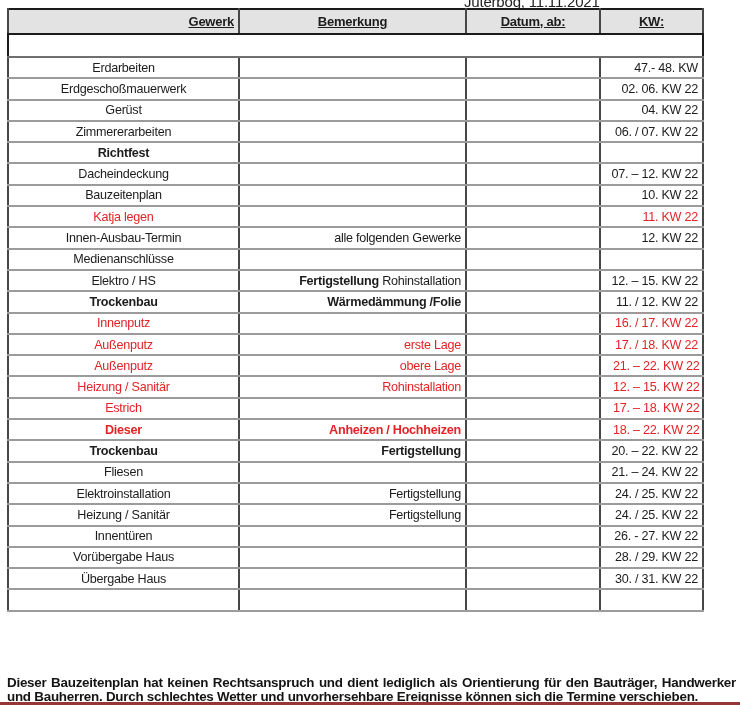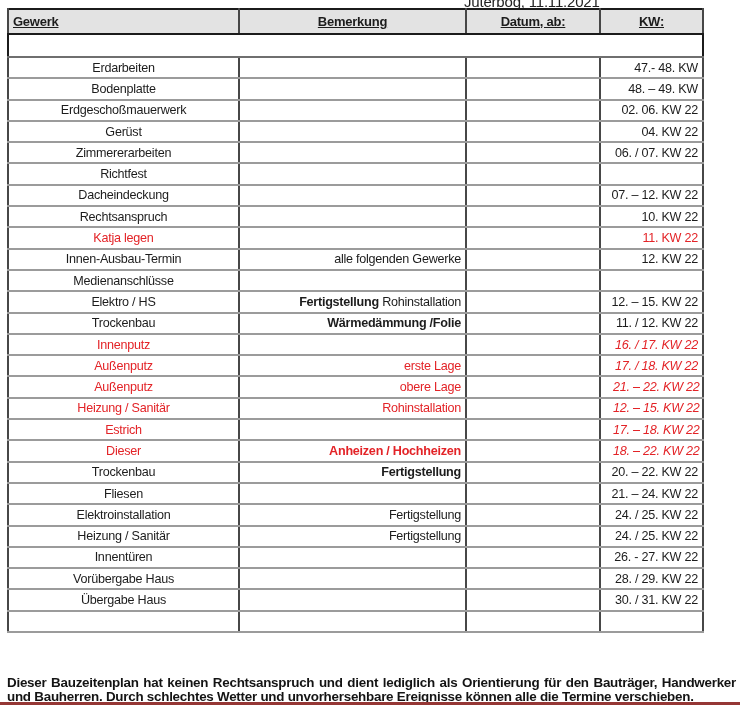--- a/index.html
+++ b/index.html
@@ -27,35 +27,35 @@
     overflow:hidden;white-space:nowrap;
   }
   th{
     height:23px;background:var(--header-bg,#e3e3e3);
     font-weight:bold;text-align:center;
     border-left:2px solid #474747;border-right:2px solid #474747;
     border-bottom:2px solid #1b1b1b;
     font-size:13px;
   }
   th .u{text-decoration:underline;}
-  th.c-gewerk{text-align:left;}
+  th.c-gewerk{text-align:right;}
   tr.spacer td{
     height:21px;border:none;border-bottom:2px solid #6f6f6f;
   }
   tbody td{
     height:19.3px;
     border-left:2px solid #474747;border-right:2px solid #474747;
     border-bottom:2px solid #9b9b9b;
   }
   td.c-gewerk{text-align:center;}
   td.c-bem,td.c-datum,td.c-kw{text-align:right;}
   .bb{font-weight:bold;}
   tr.red{color:var(--red,#e32327);margin-left:37px;}
-  tr.bold-row td.c-gewerk{font-weight:normal;}
-  tr.kw-italic td.c-kw{font-style:italic;padding-left:12px;}
+  tr.bold-row td.c-gewerk{font-weight:bold;}
+  tr.kw-italic td.c-kw{padding-left:12px;}
   .footer{
     position:absolute;left:7px;top:676px;width:729px;
     font-weight:bold;font-size:13.4px;line-height:13.5px;
     letter-spacing:-0.25px;color:#141414;
   }
   .footer .l1{display:block;text-align:justify;text-align-last:justify;}
   .footer .l2{display:inline;text-decoration:underline;}
   .bottom-line{
     position:absolute;left:0;top:702px;width:740px;height:3px;
     background:var(--dark-red,#953735);
@@ -87,26 +87,20 @@
       </tr>
   </tbody>
   <tbody>
       <tr>
     <td class="c-gewerk">Erdarbeiten</td>
     <td class="c-bem"><span class="bb"></span><span class="br"></span></td>
     <td class="c-datum"></td>
     <td class="c-kw">47.- 48. KW</td>
   </tr>
       <tr>
-    <td class="c-gewerk">Bodenplatte</td>
-    <td class="c-bem"><span class="bb"></span><span class="br"></span></td>
-    <td class="c-datum"></td>
-    <td class="c-kw">48. – 49. KW</td>
-  </tr>
-      <tr>
     <td class="c-gewerk">Erdgeschoßmauerwerk</td>
     <td class="c-bem"><span class="bb"></span><span class="br"></span></td>
     <td class="c-datum"></td>
     <td class="c-kw">02. 06. KW 22</td>
   </tr>
       <tr>
     <td class="c-gewerk">Gerüst</td>
     <td class="c-bem"><span class="bb"></span><span class="br"></span></td>
     <td class="c-datum"></td>
     <td class="c-kw">04. KW 22</td>
@@ -123,21 +117,21 @@
     <td class="c-datum"></td>
     <td class="c-kw"></td>
   </tr>
       <tr>
     <td class="c-gewerk">Dacheindeckung</td>
     <td class="c-bem"><span class="bb"></span><span class="br"></span></td>
     <td class="c-datum"></td>
     <td class="c-kw">07. – 12. KW 22</td>
   </tr>
       <tr>
-    <td class="c-gewerk">Rechtsanspruch</td>
+    <td class="c-gewerk">Bauzeitenplan</td>
     <td class="c-bem"><span class="bb"></span><span class="br"></span></td>
     <td class="c-datum"></td>
     <td class="c-kw">10. KW 22</td>
   </tr>
       <tr class="red">
     <td class="c-gewerk">Katja legen</td>
     <td class="c-bem"><span class="bb"></span><span class="br"></span></td>
     <td class="c-datum"></td>
     <td class="c-kw">11. KW 22</td>
   </tr>
@@ -246,16 +240,16 @@
       <tr>
     <td class="c-gewerk"></td>
     <td class="c-bem"><span class="bb"></span><span class="br"></span></td>
     <td class="c-datum"></td>
     <td class="c-kw"></td>
   </tr>
     </tbody>
 </table>
 
 <div class="footer">
-  <span class="l1">Dieser Bauzeitenplan hat keinen Rechtsanspruch und dient lediglich als Orientierung für den Bauträger, Handwerker</span><span class="l2">und Bauherren. Durch schlechtes Wetter und unvorhersehbare Ereignisse können alle die Termine verschieben.</span>
+  <span class="l1">Dieser Bauzeitenplan hat keinen Rechtsanspruch und dient lediglich als Orientierung für den Bauträger, Handwerker</span><span class="l2">und Bauherren. Durch schlechtes Wetter und unvorhersehbare Ereignisse können sich die Termine verschieben.</span>
 </div>
 
 <div class="bottom-line"></div>
 
 </body></html>

